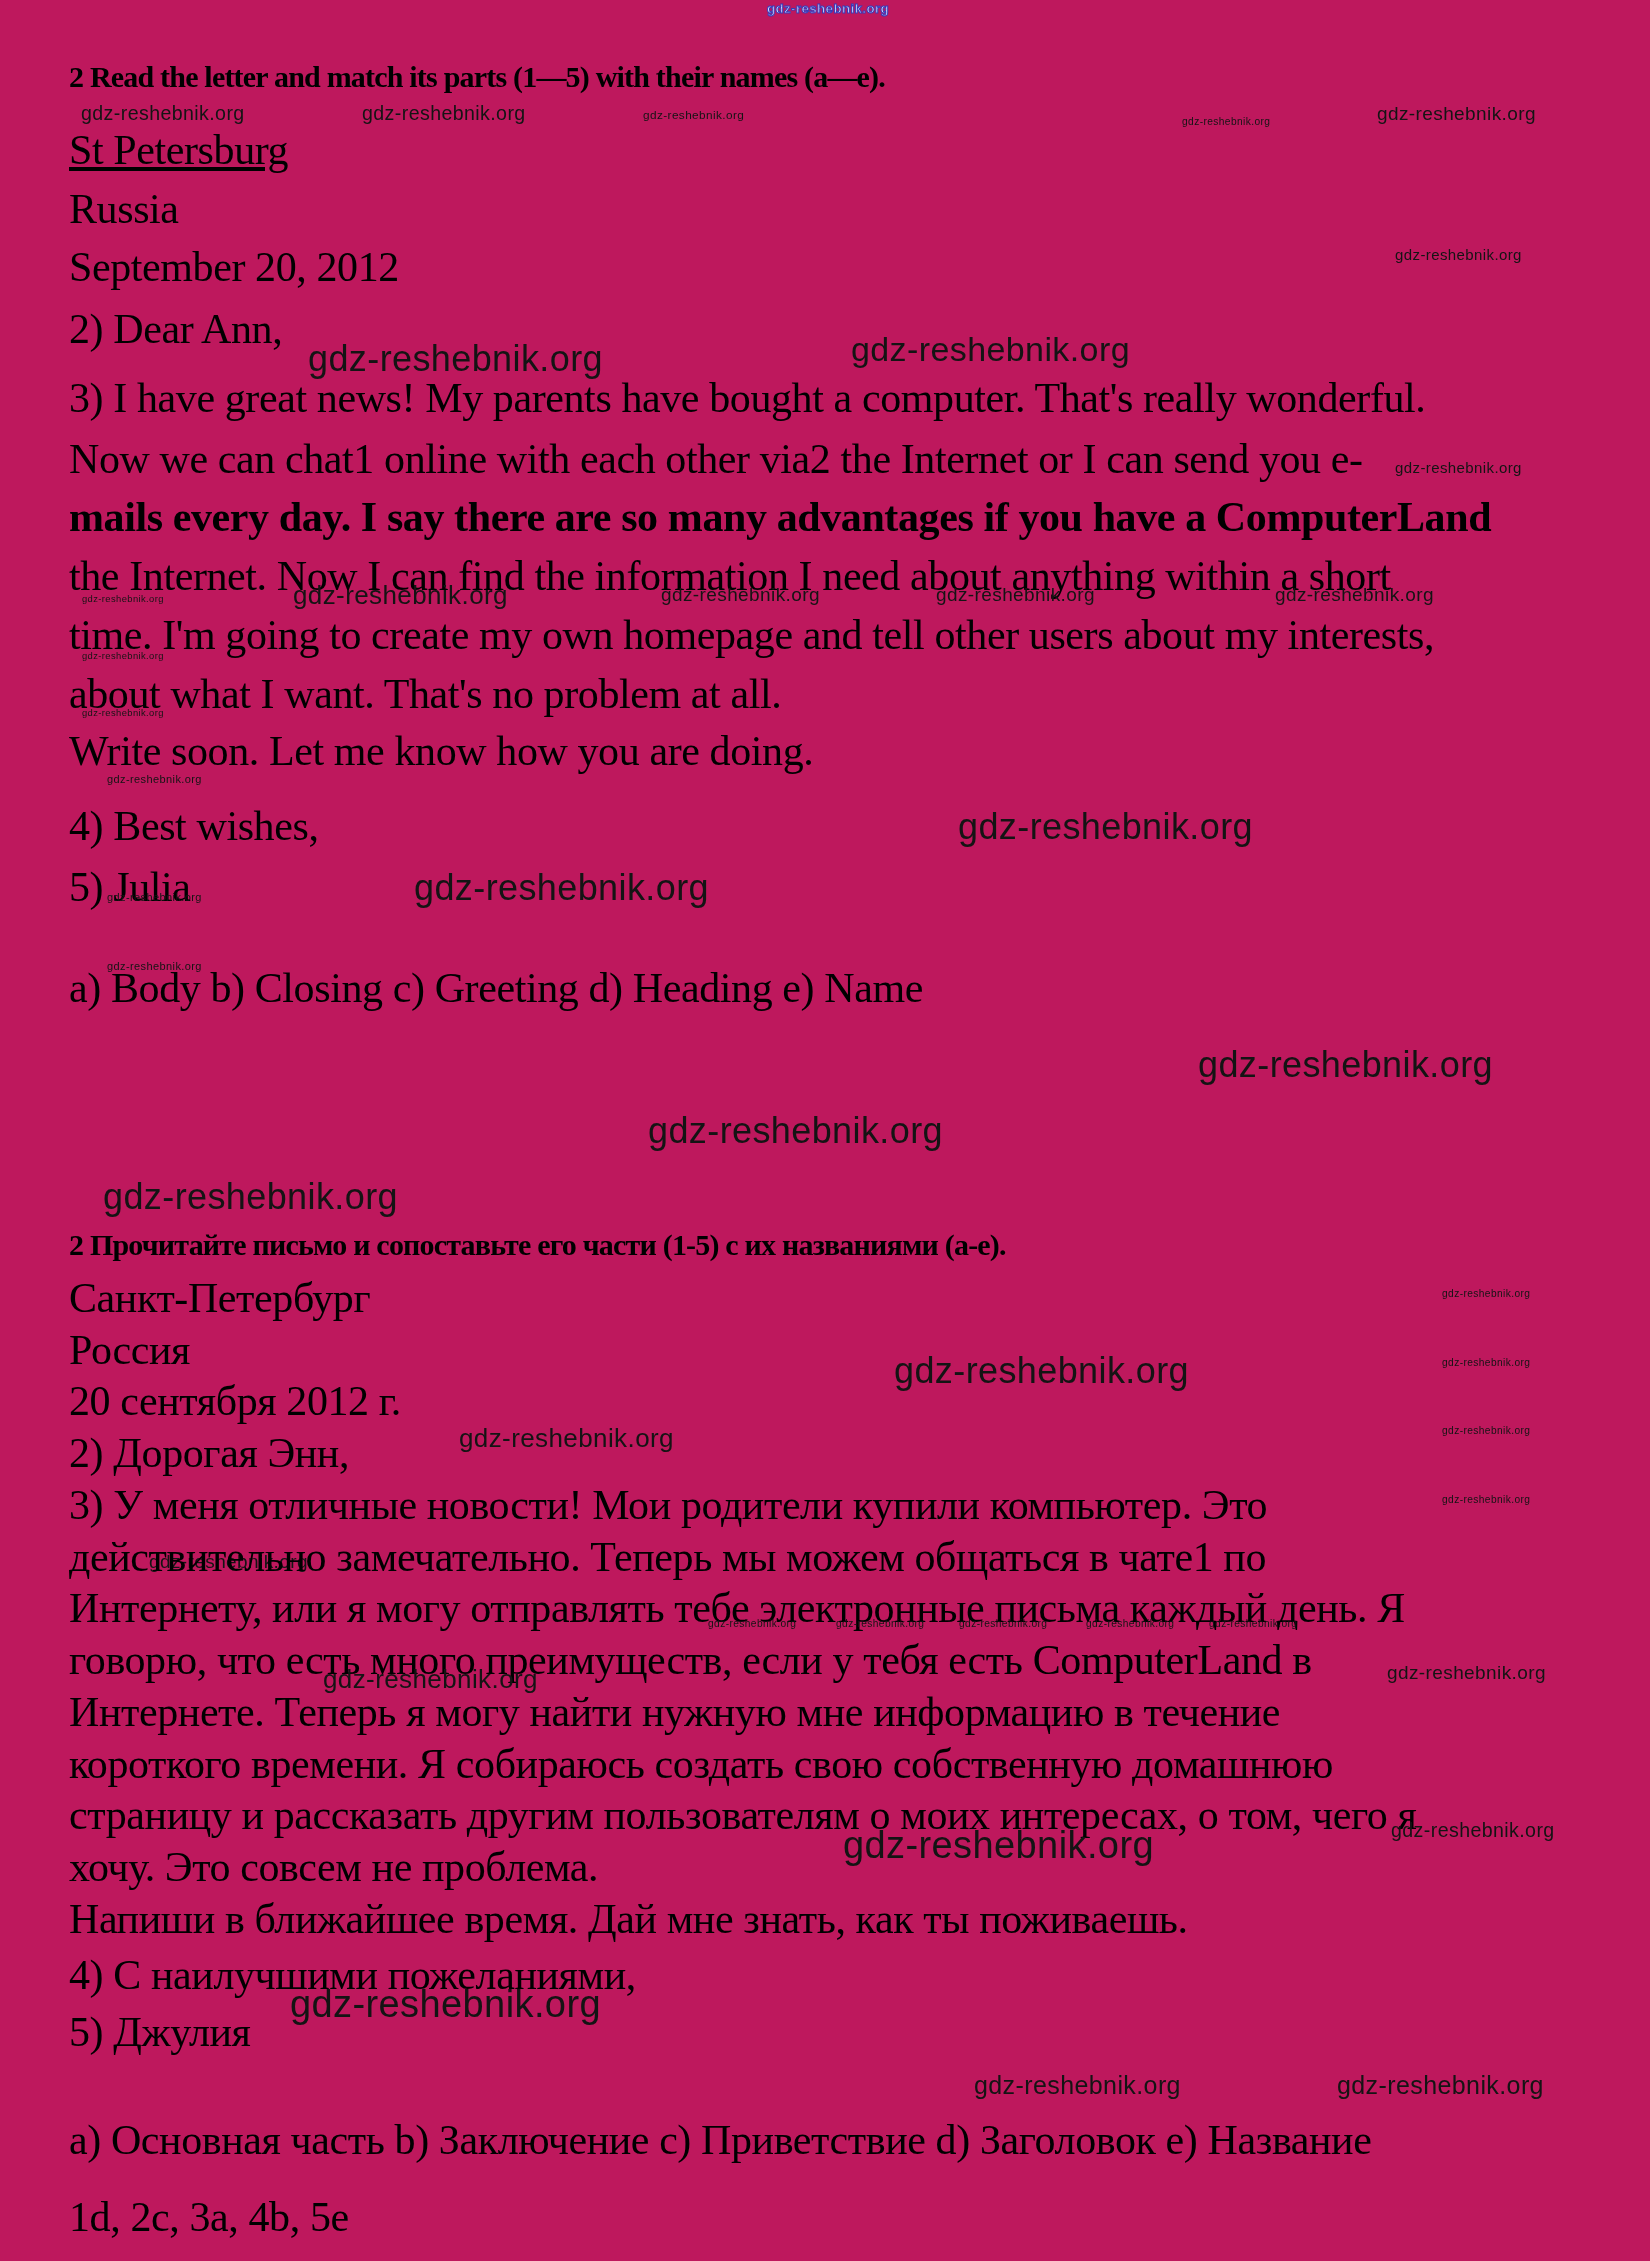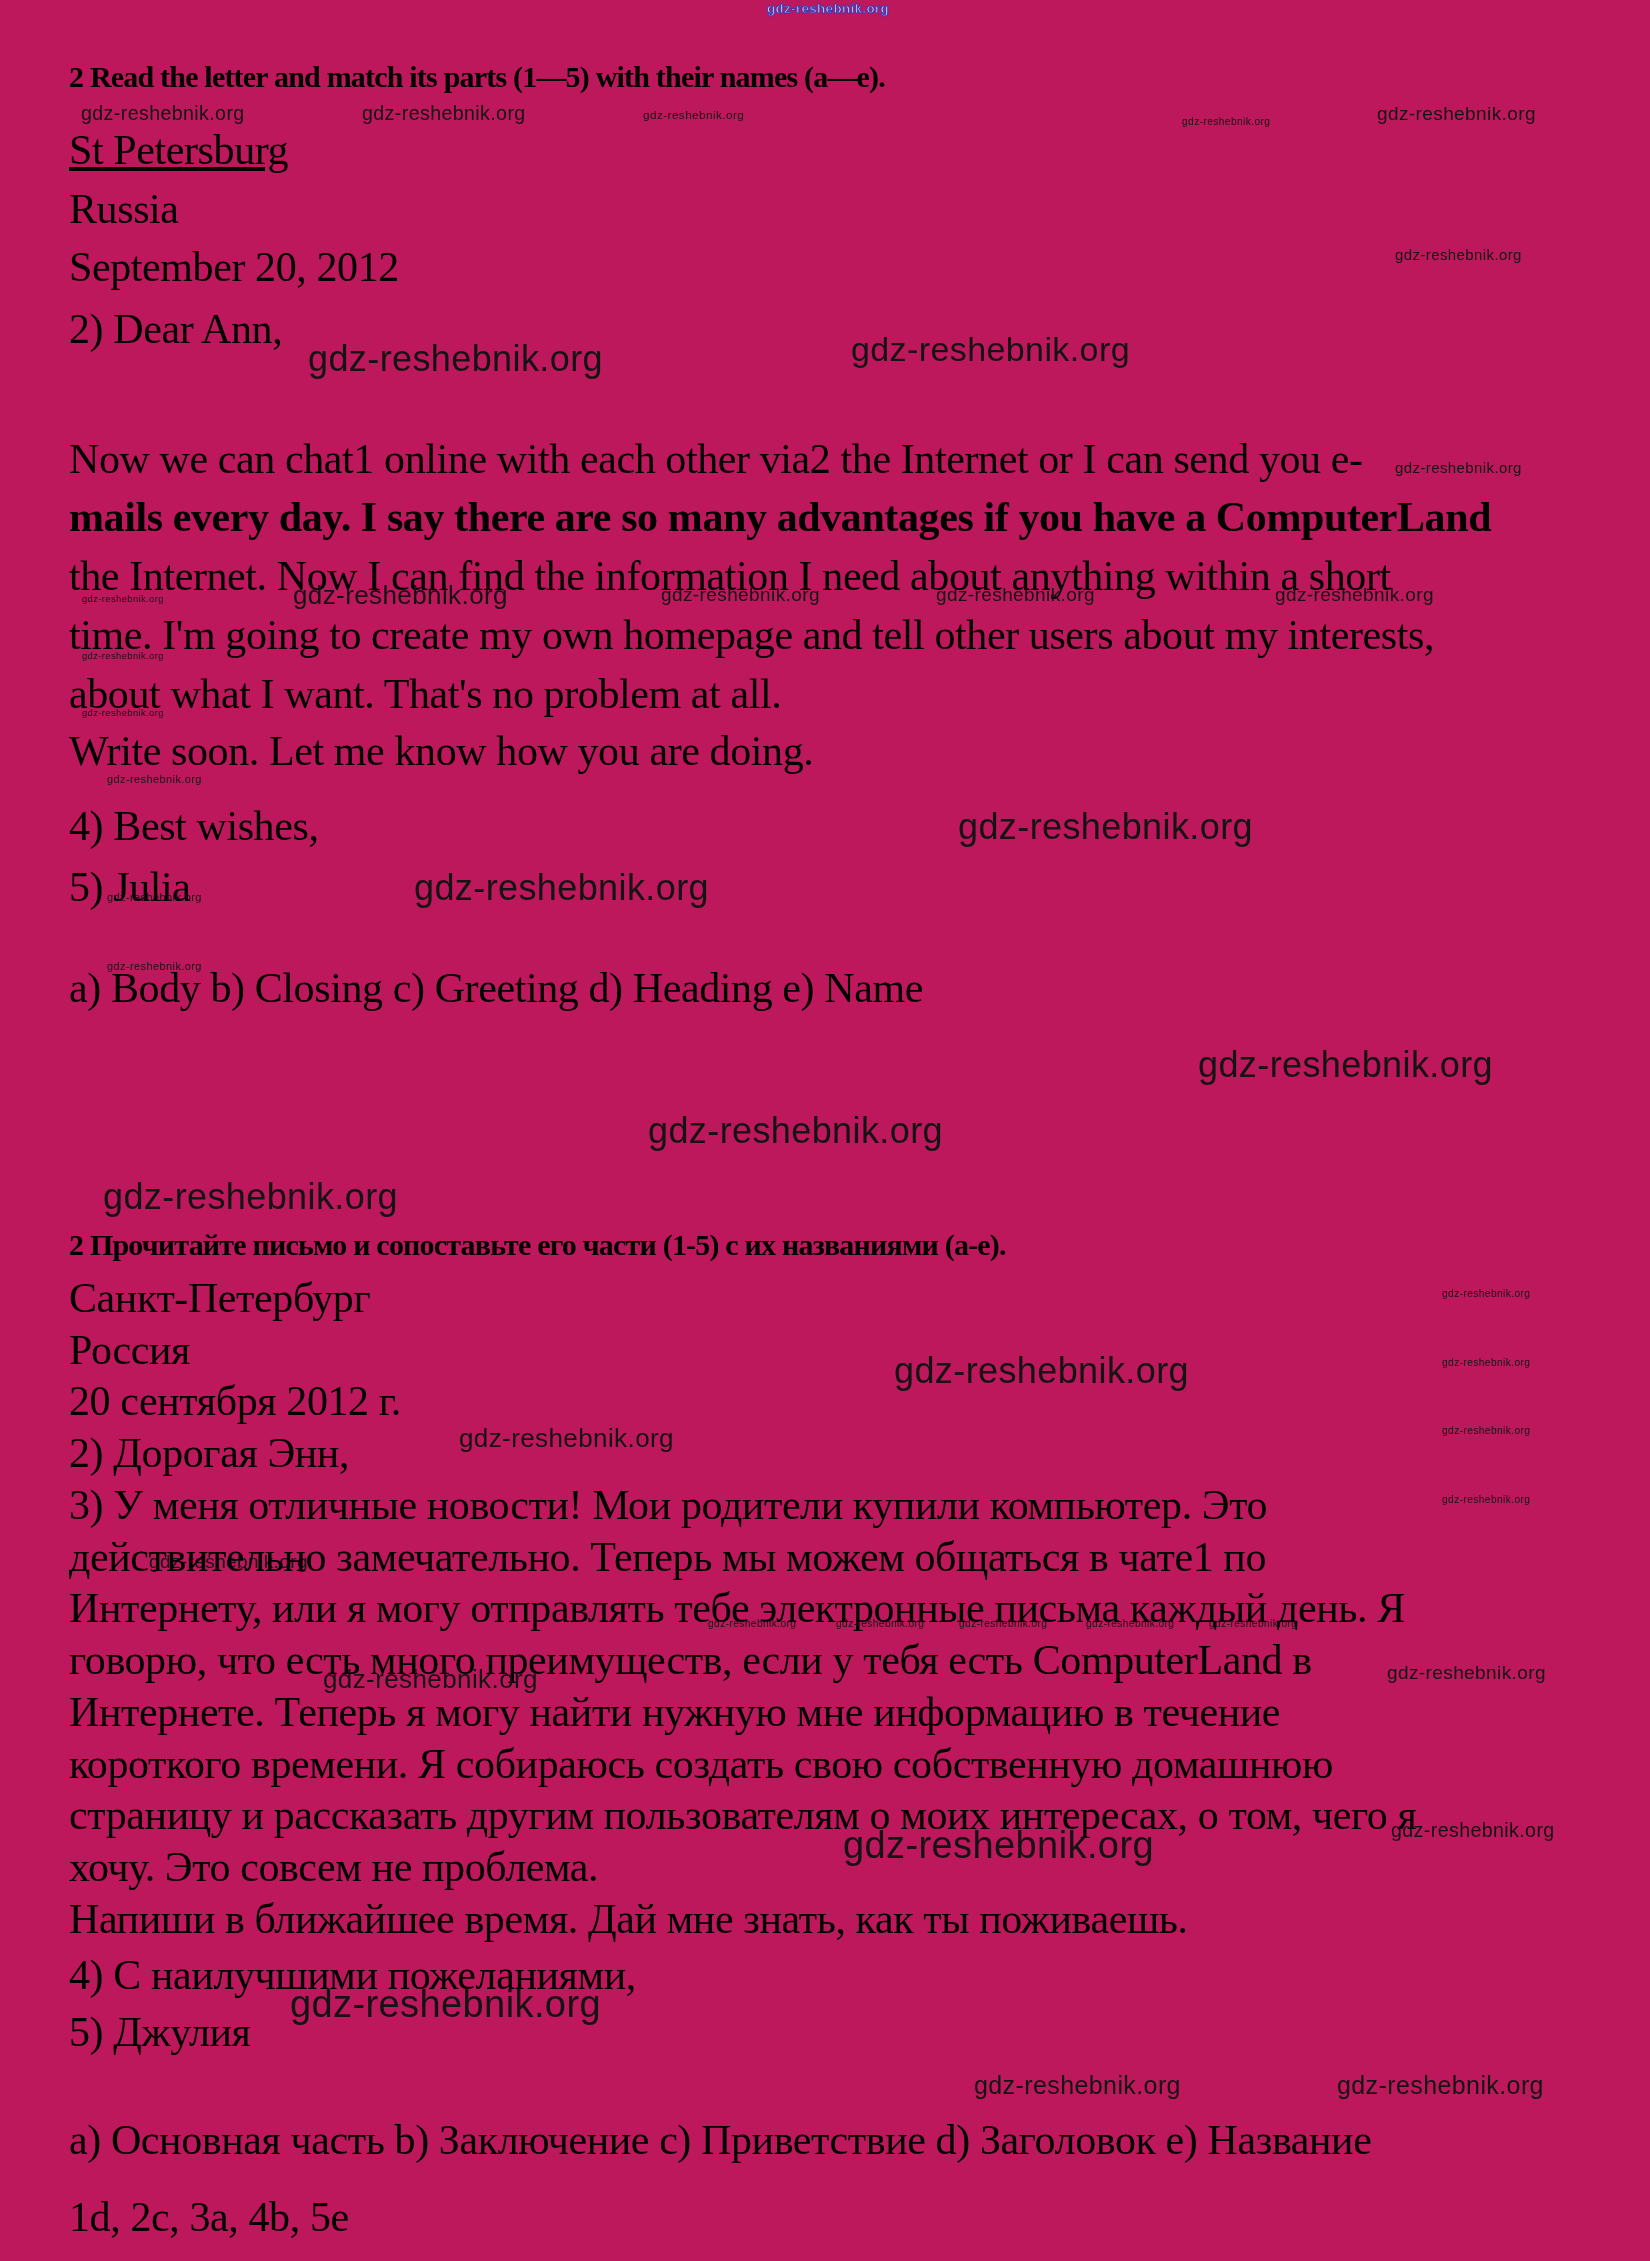--- a/index.html
+++ b/index.html
@@ -56,20 +56,21 @@
   <span class="wm" style="left:1377px;top:104px;font-size:19px;">gdz-reshebnik.org</span>
 
   <div class="line" style="left:69px;top:128px;text-decoration:underline;">St Petersburg</div>
   <div class="line" style="left:69px;top:187px;">Russia</div>
   <span class="wm" style="left:1395px;top:247px;font-size:15px;">gdz-reshebnik.org</span>
   <div class="line" style="left:69px;top:245px;">September 20, 2012</div>
   <div class="line" style="left:69px;top:307px;">2) Dear Ann,</div>
   <span class="wm" style="left:308px;top:341px;font-size:36px;">gdz-reshebnik.org</span>
   <span class="wm" style="left:851px;top:332px;font-size:34px;">gdz-reshebnik.org</span>
 
+  <div class="line" style="left:69px;top:376px;">3) I have great news! My parents have bought a computer. That's really wonderful.</div>
   <div class="line" style="left:69px;top:437px;">Now we can chat1 online with each other via2 the Internet or I can send you e-</div>
   <span class="wm" style="left:1395px;top:460px;font-size:15px;">gdz-reshebnik.org</span>
   <div class="line" style="left:69px;top:495px;font-weight:bold;">mails every day. I say there are so many advantages if you have a ComputerLand</div>
   <div class="line" style="left:69px;top:554px;">the Internet. Now I can find the information I need about anything within a short</div>
 
   <span class="wm" style="left:82px;top:594px;font-size:9.4px;">gdz-reshebnik.org</span>
   <span class="wm" style="left:293px;top:582px;font-size:26px;">gdz-reshebnik.org</span>
   <span class="wm" style="left:661px;top:585px;font-size:19px;">gdz-reshebnik.org</span>
   <span class="wm" style="left:936px;top:585px;font-size:19px;">gdz-reshebnik.org</span>
   <span class="wm" style="left:1275px;top:585px;font-size:19px;">gdz-reshebnik.org</span>

